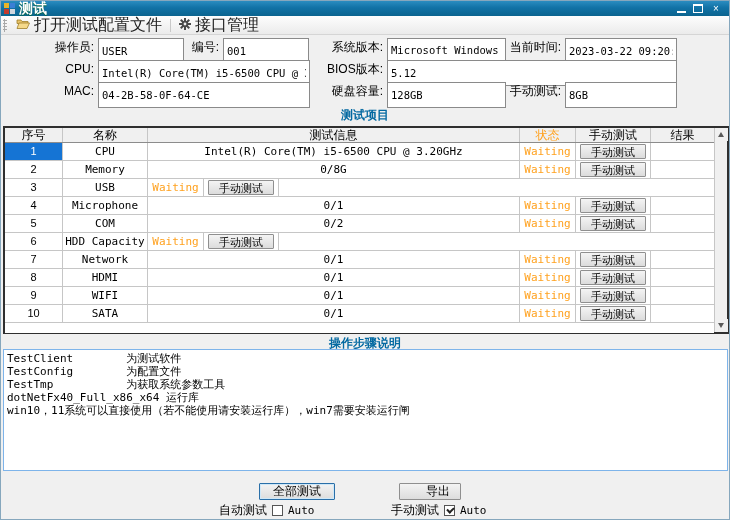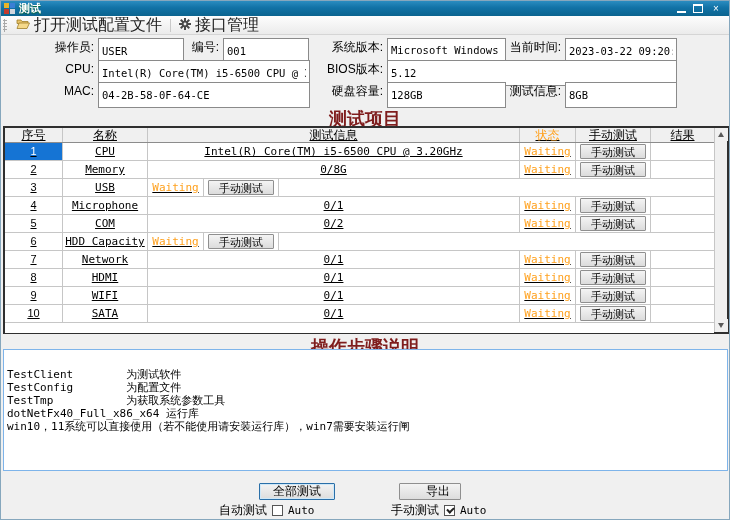--- a/index.html
+++ b/index.html
@@ -10,21 +10,21 @@
   
   .titlebar { position:absolute; top:0; left:0; width:100%; height:15px;
     background:linear-gradient(180deg,#2a8cc0 0%, #1172a6 45%, #0b648f 100%);
     display:flex; align-items:center; padding:0 3px; }
   .app-icon { width:11px; height:11px; margin-right:4px; display:inline-block; position:relative; }
   .app-icon i { position:absolute; width:5px; height:5px; }
   .app-icon i:nth-child(1){ left:0; top:0; background:#e8b42a; }
   .app-icon i:nth-child(2){ right:0; top:0; background:#3a7fd5; }
   .app-icon i:nth-child(3){ left:0; bottom:0; background:#c23b2e; }
   .app-icon i:nth-child(4){ right:0; bottom:0; background:#cfd6de; }
-  .title { color:#fff; font-size:11px; font-weight:bold; text-shadow:0 1px 1px #063; }
+  .title { color:#fff; font-size:14px; font-weight:bold; text-shadow:0 1px 1px #063; }
   .win-controls { margin-left:auto; display:flex; gap:7px; align-items:center; padding-right:4px; }
   .wbtn { color:#fff; font-size:10px; line-height:10px; width:12px; text-align:center; cursor:default; }
   .wbtn.min { border-bottom:2px solid #fff; height:8px; width:9px; }
   .wbtn.max { border:1px solid #fff; border-top:2px solid #fff; height:9px; width:10px; }
 
   
   .toolbar { position:absolute; top:15px; left:0; width:100%; height:19px;
     background:linear-gradient(180deg,#fdfdfd,#ebebeb); border-bottom:1px solid #d5d5d5;
     display:flex; align-items:center; font-size:16px; color:#222; }
   .grip { width:4px; height:13px; margin:0 4px 0 2px;
@@ -34,25 +34,25 @@
   .tsep { width:1px; height:13px; background:#c9c9c9; margin:0 3px; }
   .icon-svg { display:inline-block; }
 
   
   .flabel { position:absolute; font-size:12px; color:#000; text-align:right; height:16px; line-height:16px; white-space:nowrap; }
   .finput { position:absolute; height:16px; border:1px solid #8a8a8a; background:#fff;
     font-family:"DejaVu Sans Mono", monospace; font-size:10.5px; padding:12px 3px; color:#000; }
 
   
   .section-title { position:absolute; left:0; width:100%; text-align:center;
-    font-family:"Liberation Serif", serif; font-weight:bold; font-size:18px; color:#7f1d1d; }
+    font-family:"Liberation Serif", serif; font-weight:bold; font-size:12px; color:#0369a1; }
 
   
   .tablewrap { position:absolute; top:125px; left:2px; width:726px; height:208px;
-    border:2px solid #2f2f2f; background:#f0abfc; display:flex;text-decoration:underline; }
+    border:2px solid #2f2f2f; background:#f0abfc; display:flex; }
   .tbl { width:709px; font-size:11px; }
   .thead { display:flex; height:15px; background:#f0f0f0; border-bottom:1px solid #8c8c8c; }
   .th { font-size:12px; text-align:center; line-height:14px; border-right:1px solid #c6c6c6; overflow:hidden; }
   .tr { display:flex; height:18px; border-bottom:1px solid #c6c6c6; background:#fff; }
   .td { border-right:1px solid #c6c6c6; text-align:center; line-height:17px; overflow:hidden; white-space:nowrap; }
   .c-no     { width:58px; }
   .c-name   { width:85px; font-family:"DejaVu Sans Mono", monospace; }
   .c-info   { width:372px; font-family:"DejaVu Sans Mono", monospace; }
   .c-status { width:56px; font-family:"DejaVu Sans Mono", monospace; color:#ffa11e; }
   .c-manual { width:75px; }
@@ -65,21 +65,21 @@
   .vscroll { width:13px; background:#f0f0f0; border-left:1px solid #c6c6c6; position:relative; }
   .varrow { position:absolute; left:0; width:13px; height:13px; background:#f0f0f0; }
   .varrow.up { top:0; } .varrow.down { bottom:0; }
   .varrow::after { content:""; position:absolute; left:3px; border-left:3.5px solid transparent; border-right:3.5px solid transparent; }
   .varrow.up::after { top:4px; border-bottom:5px solid #5a5a5a; }
   .varrow.down::after { bottom:4px; border-top:5px solid #5a5a5a; }
 
   
   .steps { position:absolute; top:348px; left:2px; width:725px; height:122px;
     border:1px solid #7eb4ea; background:#fff; font-family:"DejaVu Sans Mono", monospace;
-    font-size:11px; line-height:13px; padding:18px 3px; white-space:pre-wrap; color:#000; overflow:hidden; }
+    font-size:11px; line-height:13px; padding:2px 3px; white-space:pre-wrap; color:#000; overflow:hidden; }
 
   
   .btn { position:absolute; height:17px; font-size:12px; line-height:13px; color:#000;
     background:linear-gradient(180deg,#f3f3f3,#dddddd); border:1px solid #8f8f8f; border-radius:1px; }
   .btn.test-all { left:258px; top:482px; width:76px; border:1px solid #2a6fa8;
     box-shadow:inset 0 0 0 1px #cfe8f8; }
   .btn.export { left:398px; top:482px; width:62px;padding-left:16px; }
   .checkline { position:absolute; top:502px; height:15px; display:flex; align-items:center; gap:5px;
     font-size:12px; color:#000; }
   .cl1 { left:218px; } .cl2 { left:390px; }
@@ -148,21 +148,21 @@
 
   <span class="flabel" style="left:20px; top:60px; width:73px;">CPU:</span>
   <input class="finput" style="left: 97px; top: 59px; width: 212px;" readonly="" value="Intel(R) Core(TM) i5-6500 CPU @ 3.20GHz">
   <span class="flabel" style="left:320px; top:60px; width:62px;">BIOS版本:</span>
   <input class="finput" style="left: 386px; top: 59px; width: 290px;" readonly="" value="5.12">
 
   <span class="flabel" style="left:20px; top:82px; width:73px;">MAC:</span>
   <input class="finput" style="left: 97px; top: 81px; width: 212px;" readonly="" value="04-2B-58-0F-64-CE">
   <span class="flabel" style="left:320px; top:82px; width:62px;">硬盘容量:</span>
   <input class="finput" style="left: 386px; top: 81px; width: 119px;" readonly="" value="128GB">
-  <span class="flabel" style="left:498px; top:82px; width:62px;">测试信息:</span>
+  <span class="flabel" style="left:498px; top:82px; width:62px;">手动测试:</span>
   <input class="finput" style="left: 564px; top: 81px; width: 112px;" readonly="" value="8GB">
 
   <div class="section-title" style="top:106px;">测试项目</div>
 
   <div class="tablewrap">
     <div class="tbl">
       <div class="thead">
         <div class="th c-no">序号</div>
         <div class="th c-name">名称</div>
         <div class="th c-info">测试信息</div>

